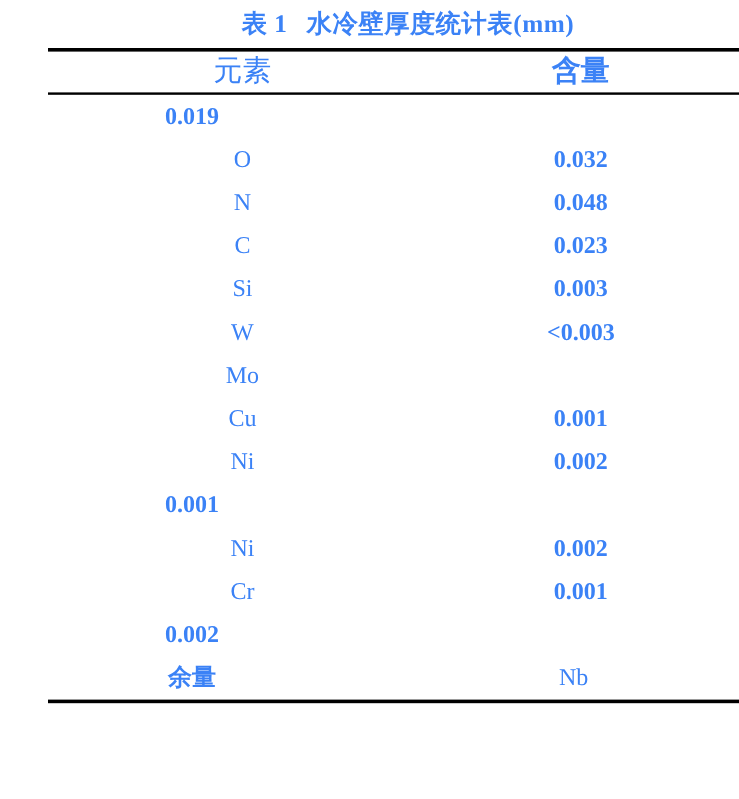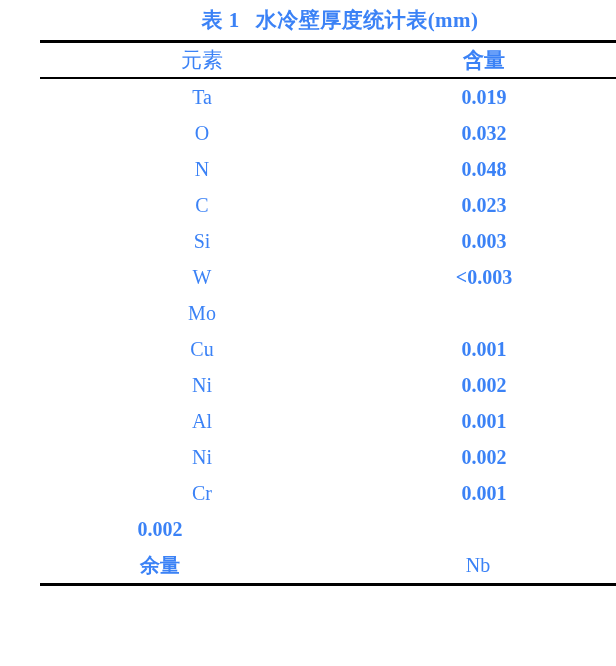--- a/index.html
+++ b/index.html
@@ -52,41 +52,40 @@
   .col-el {
     width: 54%;
   }
   .col-val {
     width: 46%;
     padding-right: 36px;
     box-sizing: border-box;
     font-weight: bold;
   }
   .trow.header .cell {
-    font-size: 21px;
+    font-size: 24px;
   }
 </style>
 </head>
 <body>
 
 <div class="page">
 
   <div class="caption">
     <span class="caption-label">表 1</span>
     <span class="caption-text">水冷壁厚度统计表(mm)</span>
   </div>
 
   <div class="ruled-table">
     <div class="trow header">
       <div class="cell col-el">元素</div>
       <div class="cell col-val">含量</div>
     </div>
     <div id="table-body">
         <div class="trow">
-          <div class="cell col-el">Ta</div>
           <div class="cell col-val">0.019</div>
         </div>
         <div class="trow">
           <div class="cell col-el">O</div>
           <div class="cell col-val">0.032</div>
         </div>
         <div class="trow">
           <div class="cell col-el">N</div>
           <div class="cell col-val">0.048</div>
         </div>
@@ -107,21 +106,20 @@
         </div>
         <div class="trow">
           <div class="cell col-el">Cu</div>
           <div class="cell col-val">0.001</div>
         </div>
         <div class="trow">
           <div class="cell col-el">Ni</div>
           <div class="cell col-val">0.002</div>
         </div>
         <div class="trow">
-          <div class="cell col-el">Al</div>
           <div class="cell col-val">0.001</div>
         </div>
         <div class="trow">
           <div class="cell col-el">Ni</div>
           <div class="cell col-val">0.002</div>
         </div>
         <div class="trow">
           <div class="cell col-el">Cr</div>
           <div class="cell col-val">0.001</div>
         </div>

